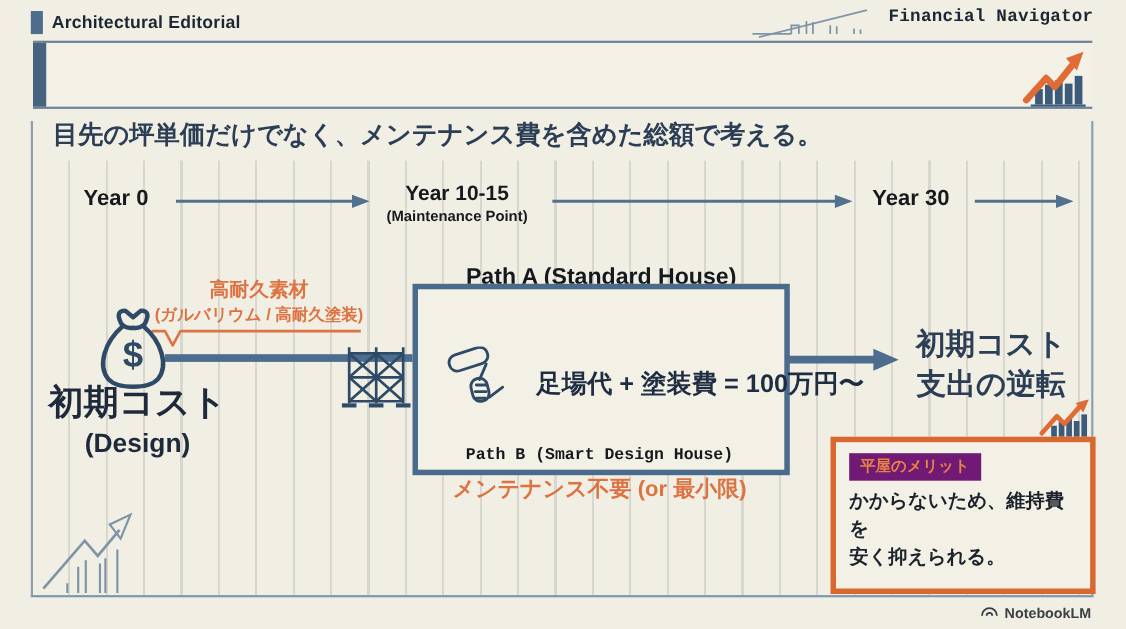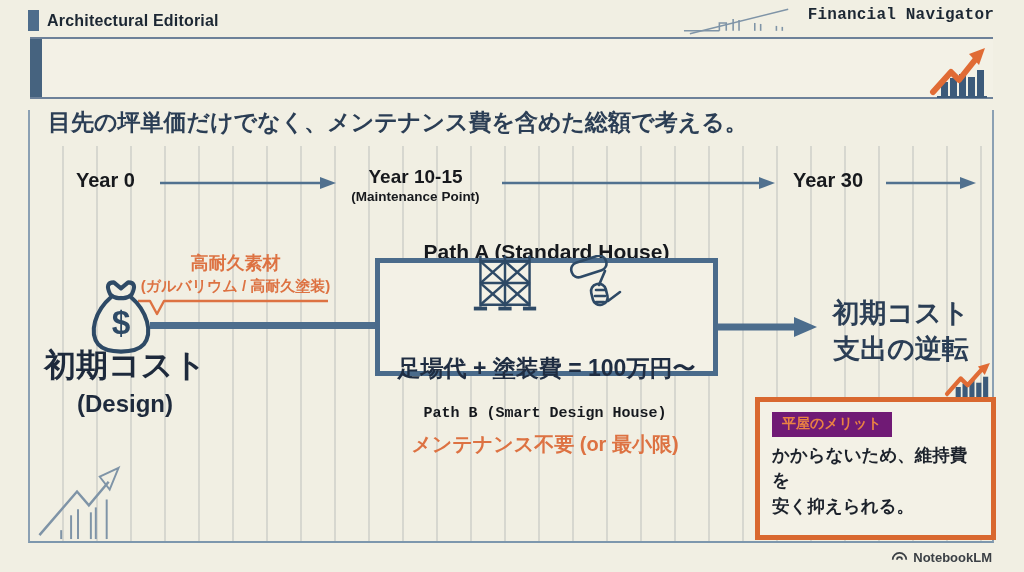--- a/index.html
+++ b/index.html
@@ -50,22 +50,22 @@
   .durable .l2 { font-size:15px; font-weight:800; margin-top:2px; white-space:nowrap; }
   .durable-pointer { position:absolute; left:134px; top:296px; }
 
   
   .flow-left { position:absolute; left:150px; top:322px; width:226px; height:7px; background:#4c6d8d; }
   .flow-right { position:absolute; left:717px; top:315px; }
 
   
   .patha-label { position:absolute; left:375px; top:228px; width:343px; text-align:center;
                  font-size:21px; font-weight:800; color:#15181d;margin-top:12px; }
-  .cost-box { position:absolute; left:375px; top:258px; width:343px; height:118px;
-              border:5px solid #4a6b8b; background:#f3f1e6; display:flex; flex-direction:column;
+  .cost-box { position:absolute; left:375px; top:258px; width:343px; height:174px;
+              border:5px solid #4a6b8b; background:#f3f1e6; display:flex; flex-direction:row;
               align-items:center; justify-content:center;gap:28px; }
   .cost-icons { display:flex; align-items:flex-end; gap:26px; margin-top:2px; }
   .cost-text { font-size:23px; font-weight:800; color:#1f2d42; margin-top:6px; white-space:nowrap; }
 
   
   .pathb-label { position:absolute; left:355px; top:405px; width:380px; text-align:center;
                  font-size:15px; font-weight:800; color:#15181d;font-family:Liberation Mono, monospace; }
   .pathb-note { position:absolute; left:355px; top:431px; width:380px; text-align:center;
                 font-size:20px; font-weight:800; color:#dd7242; }
 

